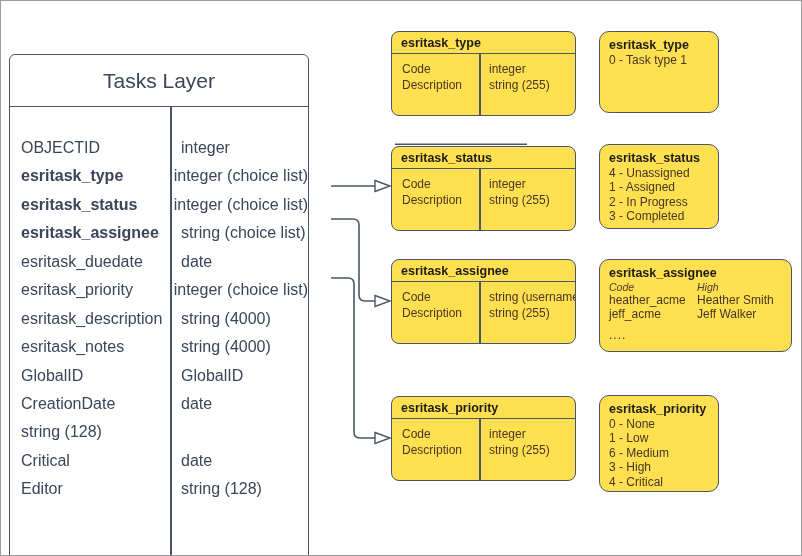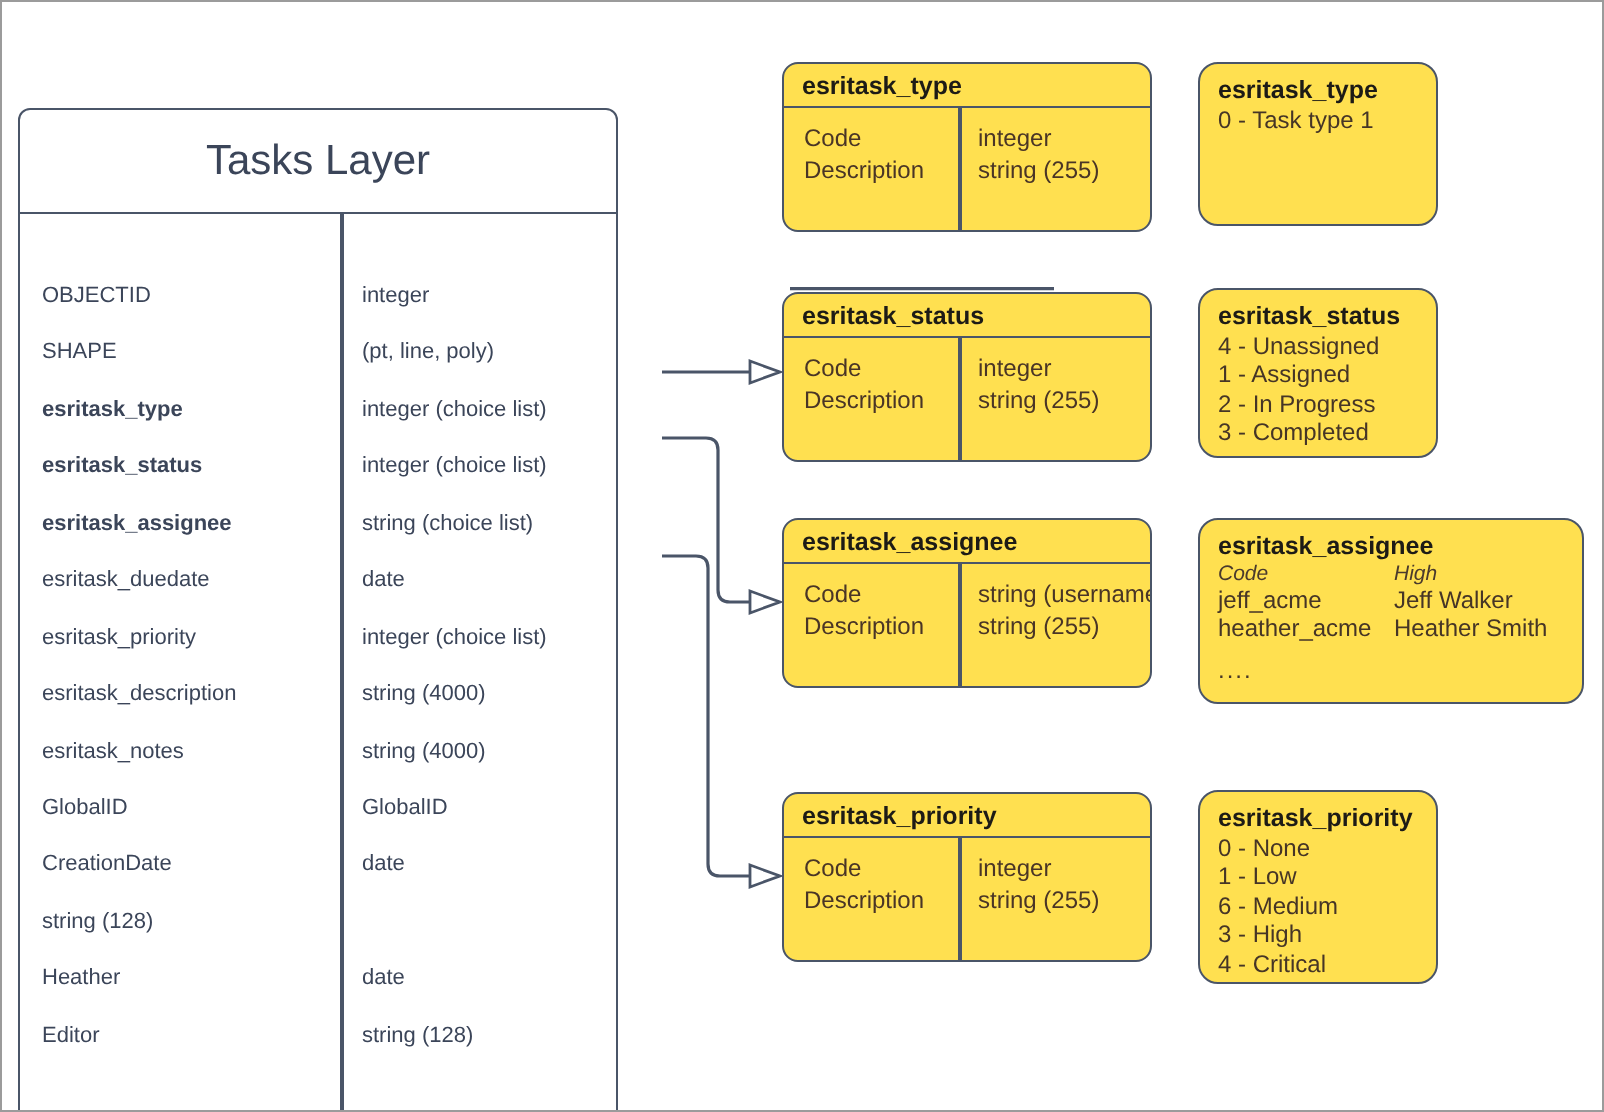--- a/index.html
+++ b/index.html
@@ -19,21 +19,21 @@
   .tasks-title {
     height:52px; line-height:52px; text-align:center;
     font-size:21px; color:#3b4559; border-bottom:1.6px solid #4a5568;
   }
   .tasks-body { position:relative; height:484px; padding-top:27px; }
   .col-divider {
     position:absolute; left:160px; top:0; bottom:0; width:1.5px;
     background:#4a5568;
   }
   .field-row { display:flex; height:28.45px; line-height:28.45px;
-    font-size:11px; color:#3b4559; }
+    font-size:16px; color:#3b4559; }
   .field-row .fname { width:160px; padding-left:11px; white-space:nowrap; }
   .field-row .ftype { padding-left:11px; white-space:nowrap; }
   .field-row.bold .fname { font-weight:bold; }
 
   
   .domain-box {
     position:absolute; left:390px; width:185px; height:85px;
     background:#ffe050; border:1.7px solid #4a5568; border-radius:8px;
     overflow:hidden;
   }
@@ -75,24 +75,20 @@
 
   <div class="tasks-box">
     <div class="tasks-title">Tasks Layer</div>
     <div class="tasks-body">
       <div class="col-divider"></div>
 
       <div class="field-row">
         <span class="fname">OBJECTID</span>
         <span class="ftype">integer</span>
       </div>
-      <div class="field-row">
-        <span class="fname">SHAPE</span>
-        <span class="ftype">(pt, line, poly)</span>
-      </div>
       <div class="field-row bold">
         <span class="fname">esritask_type</span>
         <span class="ftype">integer (choice list)</span>
       </div>
       <div class="field-row bold">
         <span class="fname">esritask_status</span>
         <span class="ftype">integer (choice list)</span>
       </div>
       <div class="field-row bold">
         <span class="fname">esritask_assignee</span>
@@ -119,21 +115,21 @@
         <span class="ftype">GlobalID</span>
       </div>
       <div class="field-row">
         <span class="fname">CreationDate</span>
         <span class="ftype">date</span>
       </div>
       <div class="field-row">
         <span class="ftype">string (128)</span>
       </div>
       <div class="field-row">
-        <span class="fname">Heather</span>
+        <span class="fname">Critical</span>
         <span class="ftype">date</span>
       </div>
       <div class="field-row">
         <span class="fname">Editor</span>
         <span class="ftype">string (128)</span>
       </div>
     </div>
   </div>
 
   <div class="domain-box" style="top:30px">
@@ -209,26 +205,26 @@
     <div>3 - Completed</div>
   </div>
 
   <div class="value-box vb-assignee">
     <div class="vb-title">esritask_assignee</div>
     <div class="pair-row pair-head">
       <span class="pc1">Code</span>
       <span class="pc2">High</span>
     </div>
     <div class="pair-row">
+      <span class="pc1">heather_acme</span>
+      <span class="pc2">Heather Smith</span>
+    </div>
+    <div class="pair-row">
       <span class="pc1">jeff_acme</span>
       <span class="pc2">Jeff Walker</span>
-    </div>
-    <div class="pair-row">
-      <span class="pc1">heather_acme</span>
-      <span class="pc2">Heather Smith</span>
     </div>
     <div class="vb-more">....</div>
   </div>
 
   <div class="value-box vb-priority">
     <div class="vb-title">esritask_priority</div>
     <div>0 - None</div>
     <div>1 - Low</div>
     <div>6 - Medium</div>
     <div>3 - High</div>

